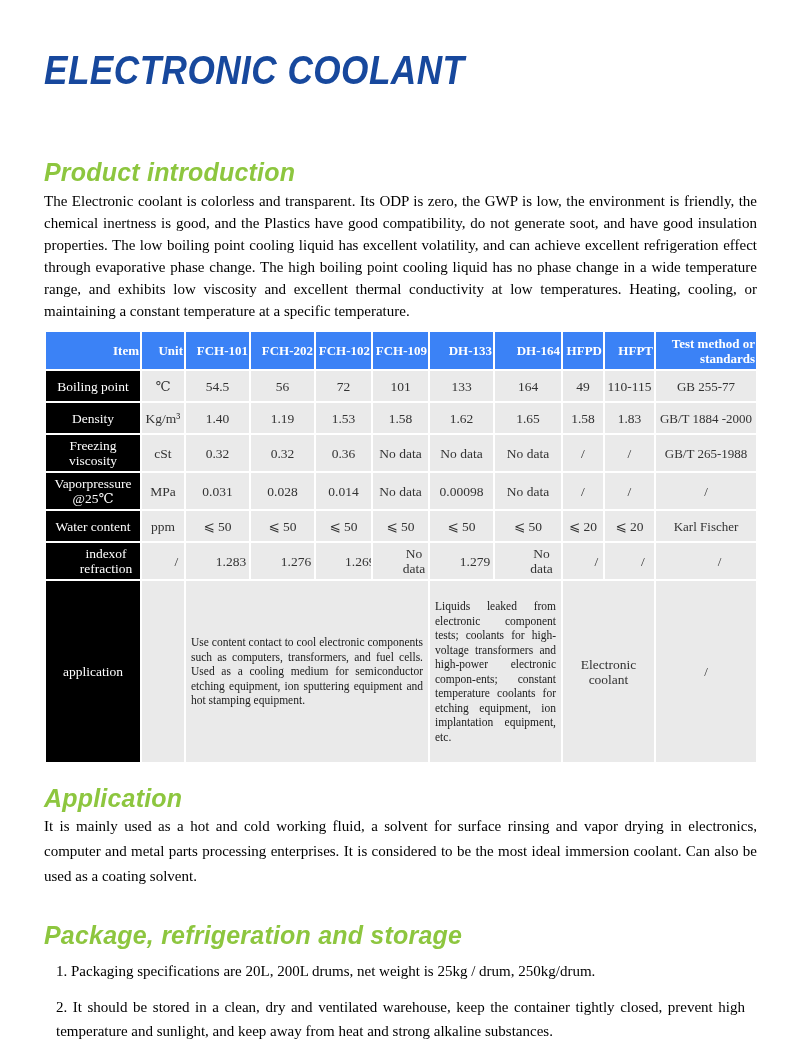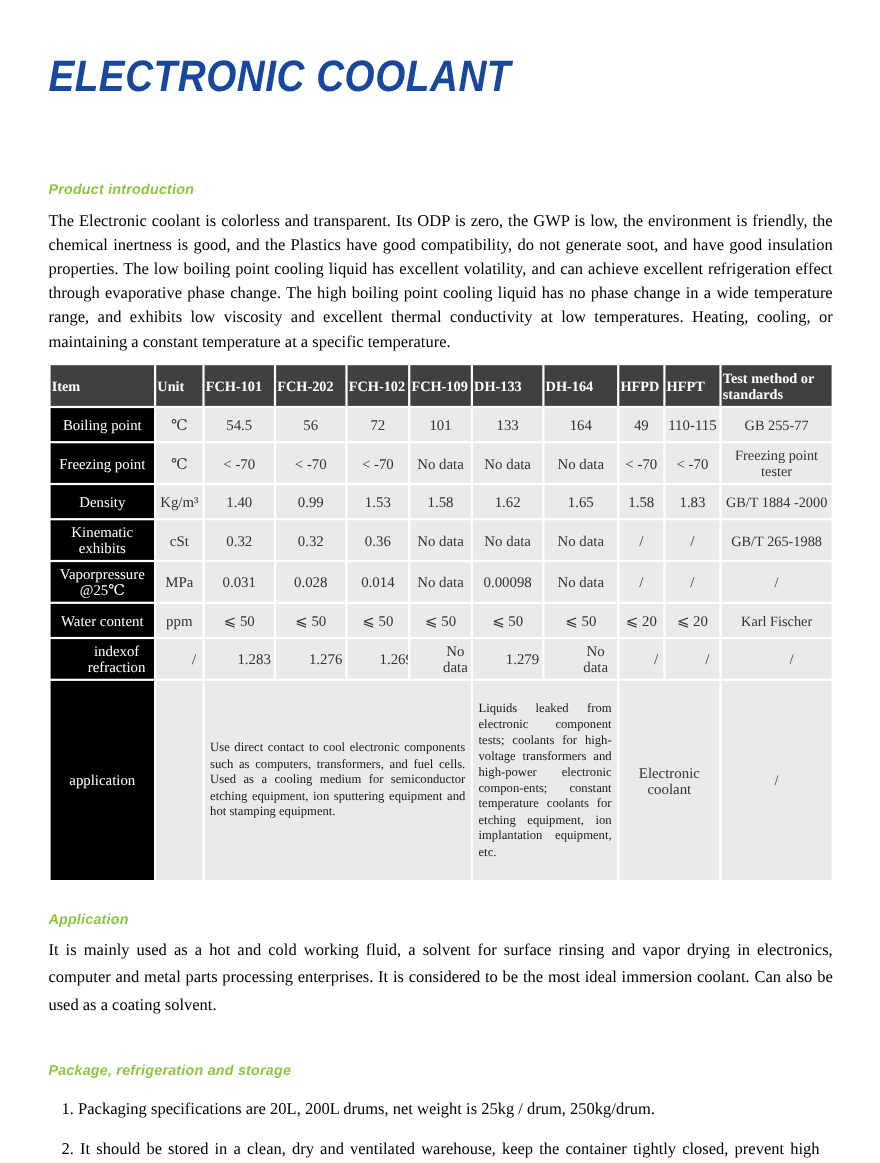--- a/index.html
+++ b/index.html
@@ -24,21 +24,21 @@
     color: #17489d;
     transform: scaleX(0.88);
     transform-origin: left center;
     white-space: nowrap;
     letter-spacing: 0.5px;
   }
   .section-heading {
     font-family: "Liberation Sans", "DejaVu Sans", sans-serif;
     font-weight: bold;
     font-style: italic;
-    font-size: 13px;
+    font-size: 25px;
     line-height: 24px;
     color: #8dc63f;
     letter-spacing: 0.2px;
   }
   .h-intro { margin-top: 70px; }
   .h-tech  { margin-top: 26px; }
   .h-app   { margin-top: 22px; }
   .h-pkg   { margin-top: 34px; }
 
   .body-text {
@@ -66,26 +66,26 @@
     border-collapse: separate;
     border-spacing: 2px;
     width: 713px;
     table-layout: fixed;
   }
   table.tech th, table.tech td {
     overflow: hidden;
     vertical-align: middle;
   }
   th.head {
-    background: #404040;
+    background: #3b82f6;
     color: #ffffff;
     font-weight: bold;
     font-size: 13px;
     line-height: 15px;
-    text-align: left;
+    text-align: right;
     padding: 2px 1px;
     height: 33px;
   }
   td.item {
     background: #000000;
     color: #ffffff;
     font-size: 13.5px;
     line-height: 15px;
     text-align: center;
     padding: 2px 3px;
@@ -161,48 +161,35 @@
         <td class="data">54.5</td>
         <td class="data">56</td>
         <td class="data">72</td>
         <td class="data">101</td>
         <td class="data">133</td>
         <td class="data">164</td>
         <td class="data">49</td>
         <td class="data">110-115</td>
         <td class="data method">GB 255-77</td>
       </tr>
-      <tr class="r2">
-        <td class="item">Freezing point</td>
-        <td class="data">℃</td>
-        <td class="data">&lt; -70</td>
-        <td class="data">&lt; -70</td>
-        <td class="data">&lt; -70</td>
-        <td class="data">No data</td>
-        <td class="data">No data</td>
-        <td class="data">No data</td>
-        <td class="data">&lt; -70</td>
-        <td class="data">&lt; -70</td>
-        <td class="data method">Freezing point tester</td>
-      </tr>
       <tr class="r3">
         <td class="item">Density</td>
         <td class="data">Kg/m³</td>
         <td class="data">1.40</td>
-        <td class="data">0.99</td>
+        <td class="data">1.19</td>
         <td class="data">1.53</td>
         <td class="data">1.58</td>
         <td class="data">1.62</td>
         <td class="data">1.65</td>
         <td class="data">1.58</td>
         <td class="data">1.83</td>
         <td class="data method">GB/T 1884 -2000</td>
       </tr>
       <tr class="r4">
-        <td class="item">Kinematic exhibits</td>
+        <td class="item">Freezing viscosity</td>
         <td class="data">cSt</td>
         <td class="data">0.32</td>
         <td class="data">0.32</td>
         <td class="data">0.36</td>
         <td class="data">No data</td>
         <td class="data">No data</td>
         <td class="data">No data</td>
         <td class="data">/</td>
         <td class="data">/</td>
         <td class="data method">GB/T 265-1988</td>
@@ -242,21 +229,21 @@
         <td class="data">No data</td>
         <td class="data">1.279</td>
         <td class="data">No data</td>
         <td class="data">/</td>
         <td class="data">/</td>
         <td class="data method">/</td>
       </tr>
       <tr class="rapp">
         <td class="item">application</td>
         <td class="data"></td>
-        <td class="data app-block" colspan="4">Use direct contact to cool electronic components such as computers, transformers, and fuel cells. Used as a cooling medium for semiconductor etching equipment, ion sputtering equipment and hot stamping equipment.</td>
+        <td class="data app-block" colspan="4">Use content contact to cool electronic components such as computers, transformers, and fuel cells. Used as a cooling medium for semiconductor etching equipment, ion sputtering equipment and hot stamping equipment.</td>
         <td class="data app-block" colspan="2">Liquids leaked from electronic component tests; coolants for high-voltage transformers and high-power electronic compon-ents; constant temperature coolants for etching equipment, ion implantation equipment, etc.</td>
         <td class="data" colspan="2">Electronic coolant</td>
         <td class="data method">/</td>
       </tr>
     </tbody>
       </table>
 
     <div class="section-heading h-app">Application</div>
     <div class="app-text-p">It is mainly used as a hot and cold working fluid, a solvent for surface rinsing and vapor drying in electronics, computer and metal parts processing enterprises. It is considered to be the most ideal immersion coolant. Can also be used as a coating solvent.</div>
 

